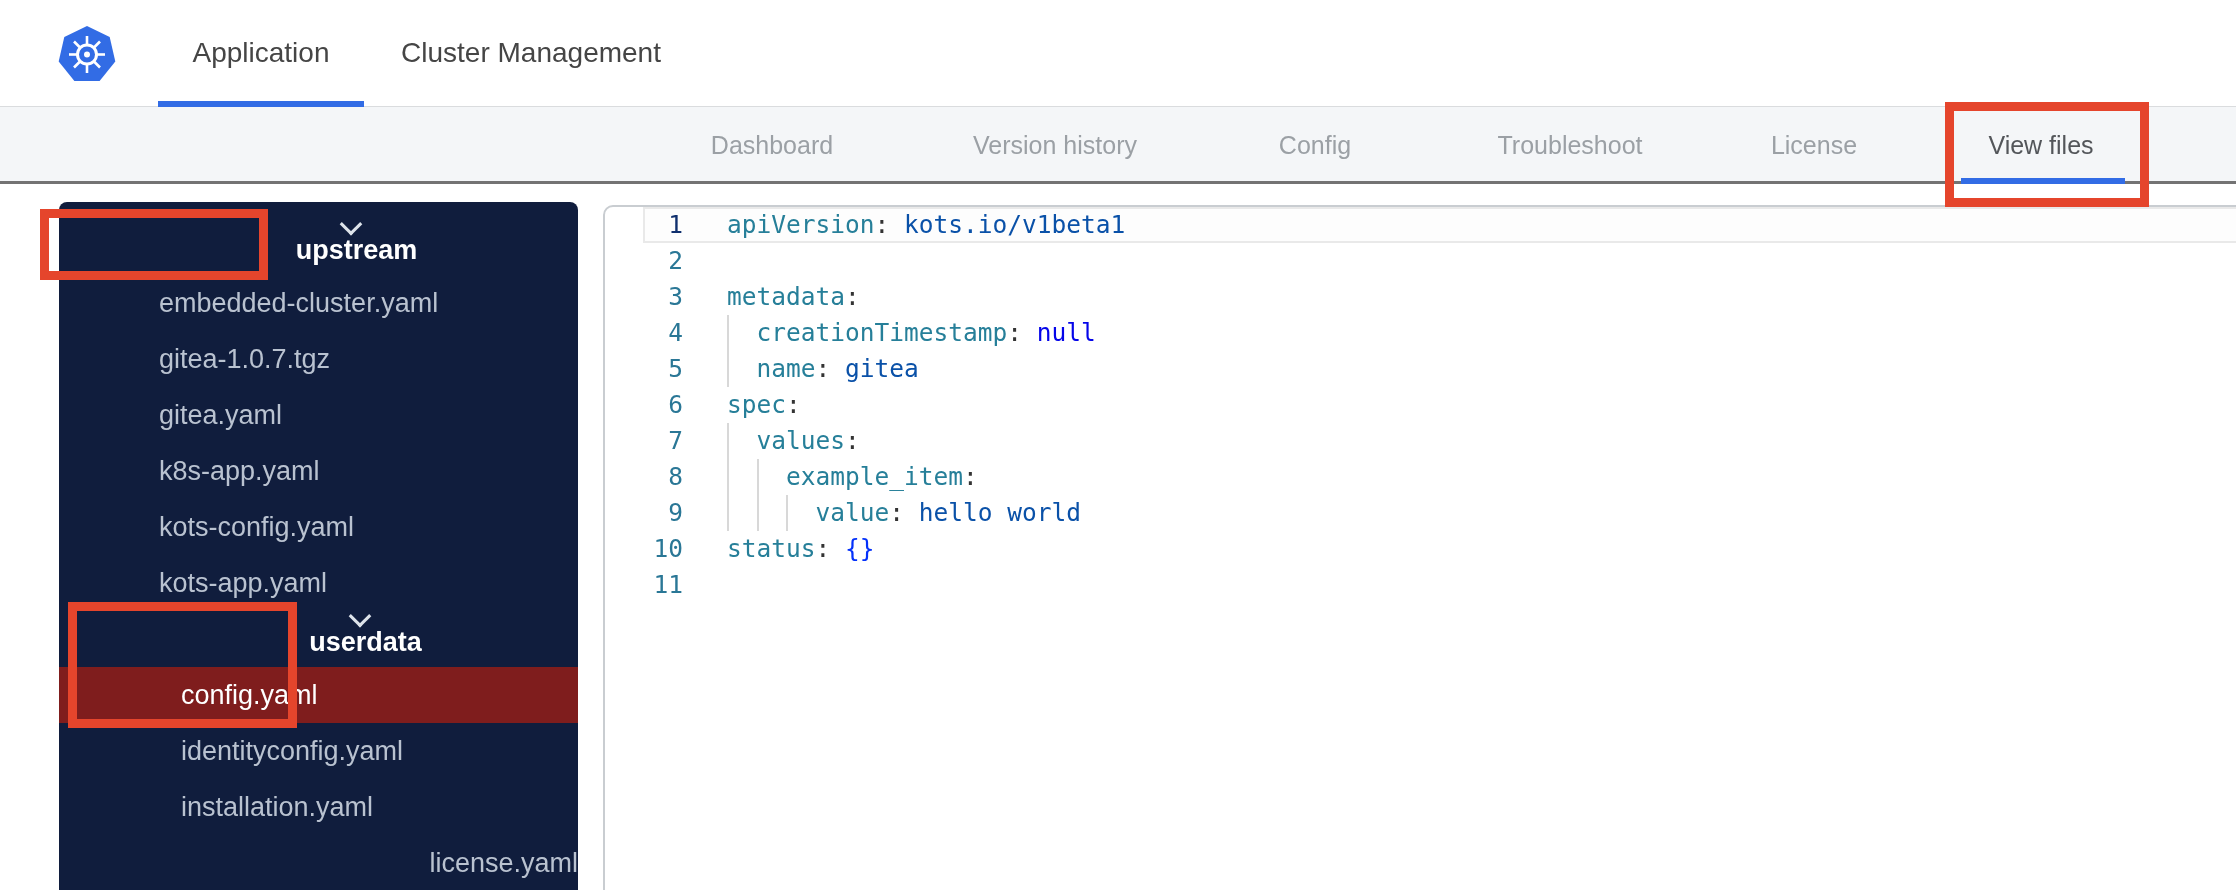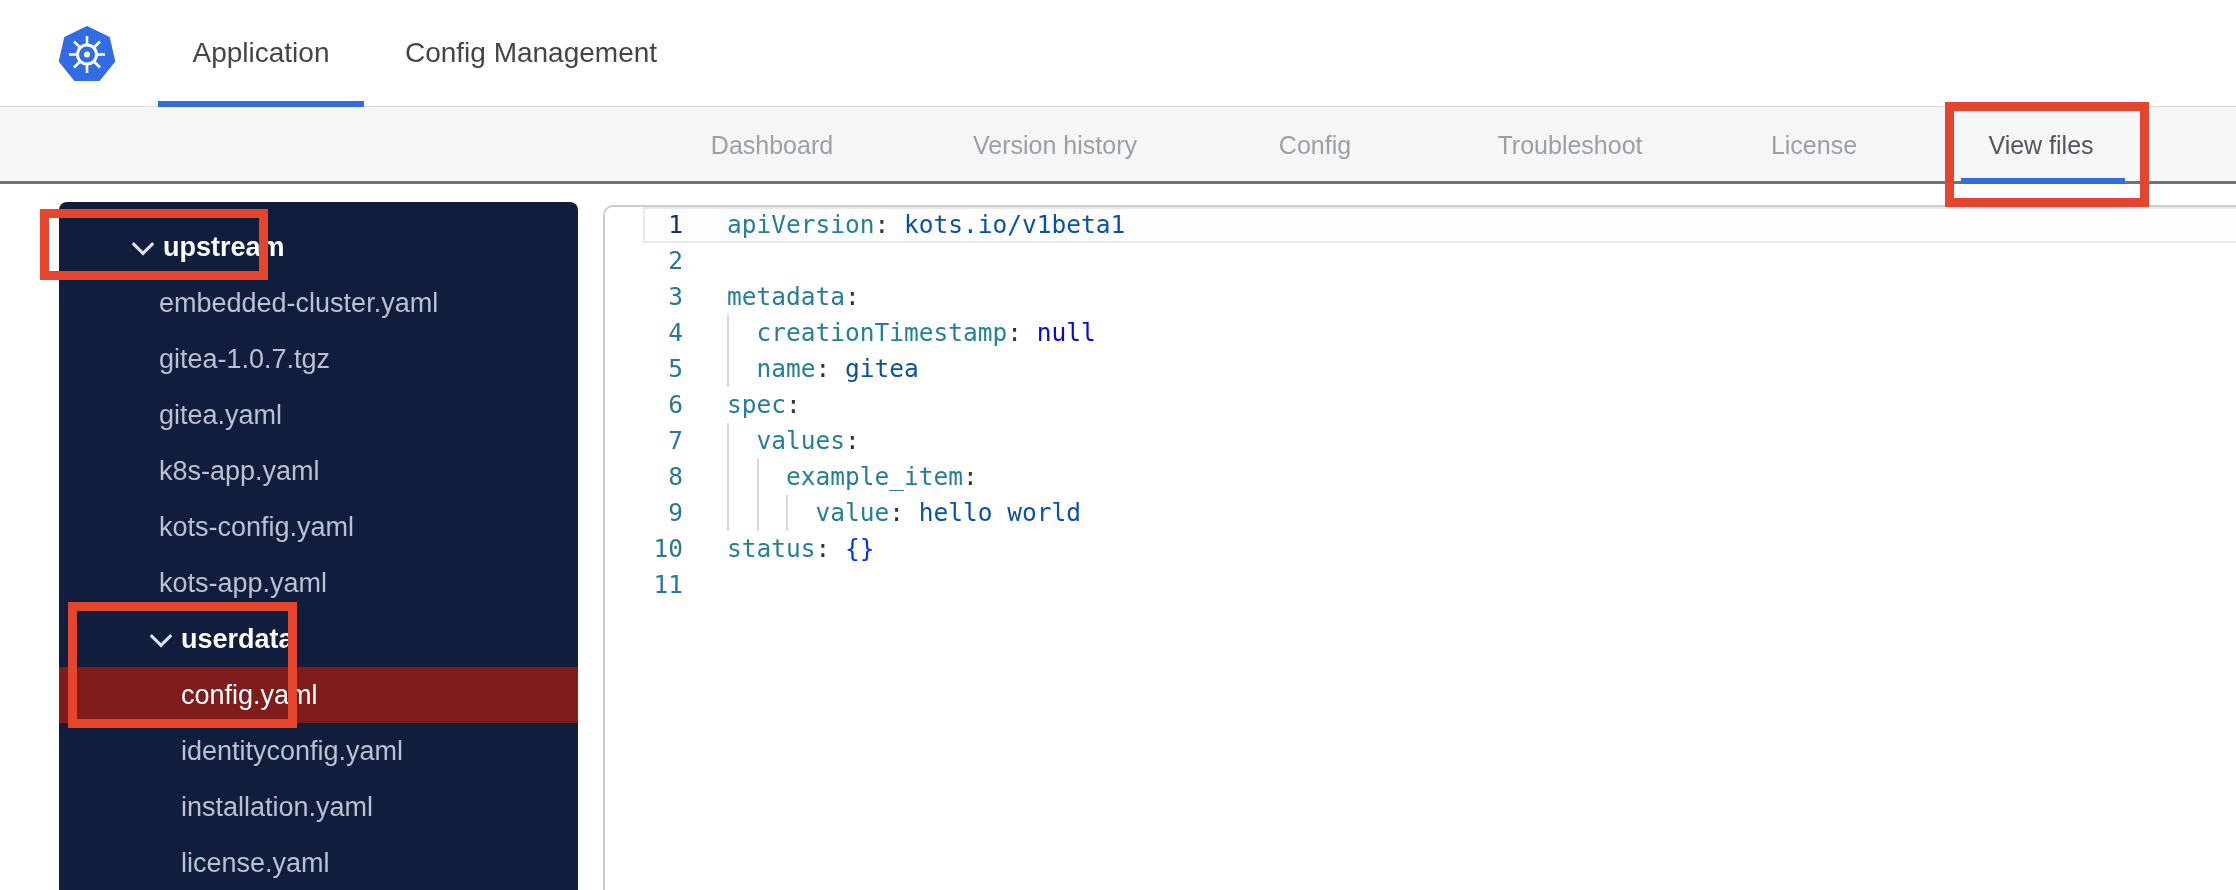--- a/index.html
+++ b/index.html
@@ -20,21 +20,21 @@
   .snitem{position:absolute;top:0;height:76px;line-height:76px;transform:translateX(-50%);
           font-size:25px;color:#9ba0a5;white-space:nowrap;cursor:pointer;}
   .snitem.active{color:#53565a;text-align:right;}
   .subnav-underline{position:absolute;left:1961px;top:178px;width:164px;height:6px;background:#326ce5;}
 
   
   .sidebar{position:absolute;left:59px;top:202px;width:519px;height:688px;background:#101d3d;
            border-radius:8px 8px 0 0;padding-top:17px;box-sizing:border-box;overflow:hidden;}
   .trow{height:56px;display:flex;align-items:center;font-size:27px;color:#b9c2d0;
         cursor:pointer;box-sizing:border-box;white-space:nowrap;}
-  .trow.folder{color:#ffffff;font-weight:700;}
+  .trow.folder{color:#ffffff;font-weight:700;flex-direction:column;}
   .trow.selected{background:#7f1d1d;color:#ffffff;font-weight:400;}
   .chev{display:inline-block;width:13px;height:13px;border-left:3px solid #dde3ea;
         border-bottom:3px solid #dde3ea;transform:rotate(-45deg) translate(2px,-2px);
         margin-right:12px;flex:0 0 auto;}
 
   
   .editor{position:absolute;left:603px;top:205px;width:1680px;height:760px;background:#ffffff;
           border:2px solid #c9cdd1;border-radius:10px;box-sizing:border-box;overflow:hidden;}
   .line-highlight{position:absolute;left:38px;top:0;right:-4px;height:36px;background:#fdfdfd;
                   border:2px solid #e9e9e9;border-right:none;box-sizing:border-box;}
@@ -73,21 +73,21 @@
         <line x1="20" y1="29.5" x2="11" y2="29.5"></line>
         <line x1="38" y1="29.5" x2="47" y2="29.5"></line>
         <line x1="22.5" y1="23" x2="16" y2="16.5"></line>
         <line x1="35.5" y1="23" x2="42" y2="16.5"></line>
         <line x1="22.5" y1="36" x2="16" y2="42.5"></line>
         <line x1="35.5" y1="36" x2="42" y2="42.5"></line>
       </g>
     </svg>
     <div>
         <span class="htab" style="left: 261px;">Application</span>
-        <span class="htab" style="left: 531px;">Config Management</span>
+        <span class="htab" style="left: 531px;">Cluster Management</span>
       </div>
     <div class="app-underline"></div>
   </div>
 
   <div class="subnav">
     <div>
         <span class="snitem" style="left: 772px;">Dashboard</span>
         <span class="snitem" style="left: 1055px;">Version history</span>
         <span class="snitem" style="left: 1315px;">Config</span>
         <span class="snitem" style="left: 1570px;">Troubleshoot</span>
@@ -126,21 +126,21 @@
       </div>
       <div class="trow file selected" style="padding-left: 122px;">
         <span>config.yaml</span>
       </div>
       <div class="trow file" style="padding-left: 122px;">
         <span>identityconfig.yaml</span>
       </div>
       <div class="trow file" style="padding-left: 122px;">
         <span>installation.yaml</span>
       </div>
-      <div class="trow file" style="padding-left: 122px;">
+      <div class="trow file" style="padding-left: 122px; justify-content: flex-end;">
         <span>license.yaml</span>
       </div>
     </nav>
 
   <div class="editor">
     <div class="line-highlight"></div>
     <div class="code">
         <div class="cline current"><span class="ln">1</span><span class="ct"><span class="tk-key">apiVersion</span><span class="tk-p">: </span><span class="tk-str">kots.io/v1beta1</span></span></div>
         <div class="cline"><span class="ln">2</span></div>
         <div class="cline"><span class="ln">3</span><span class="ct"><span class="tk-key">metadata</span><span class="tk-p">:</span></span></div>

